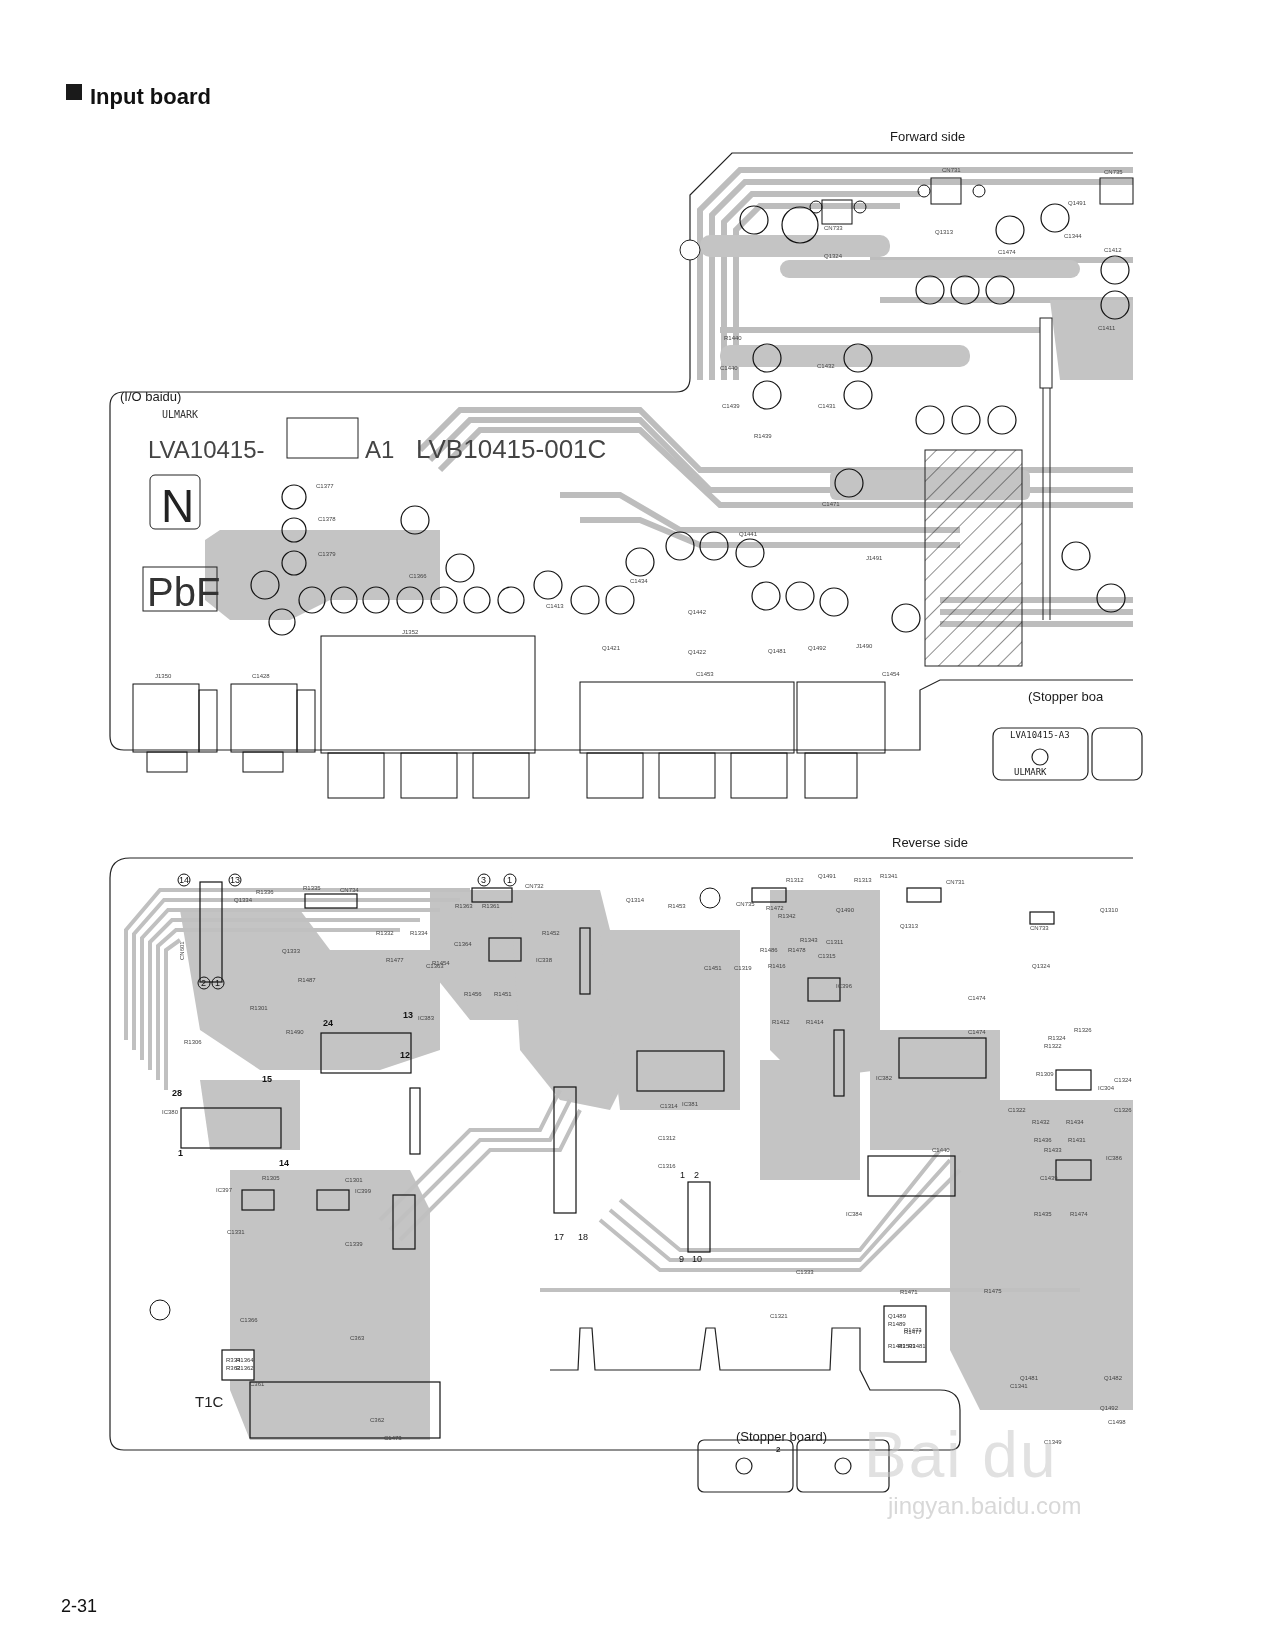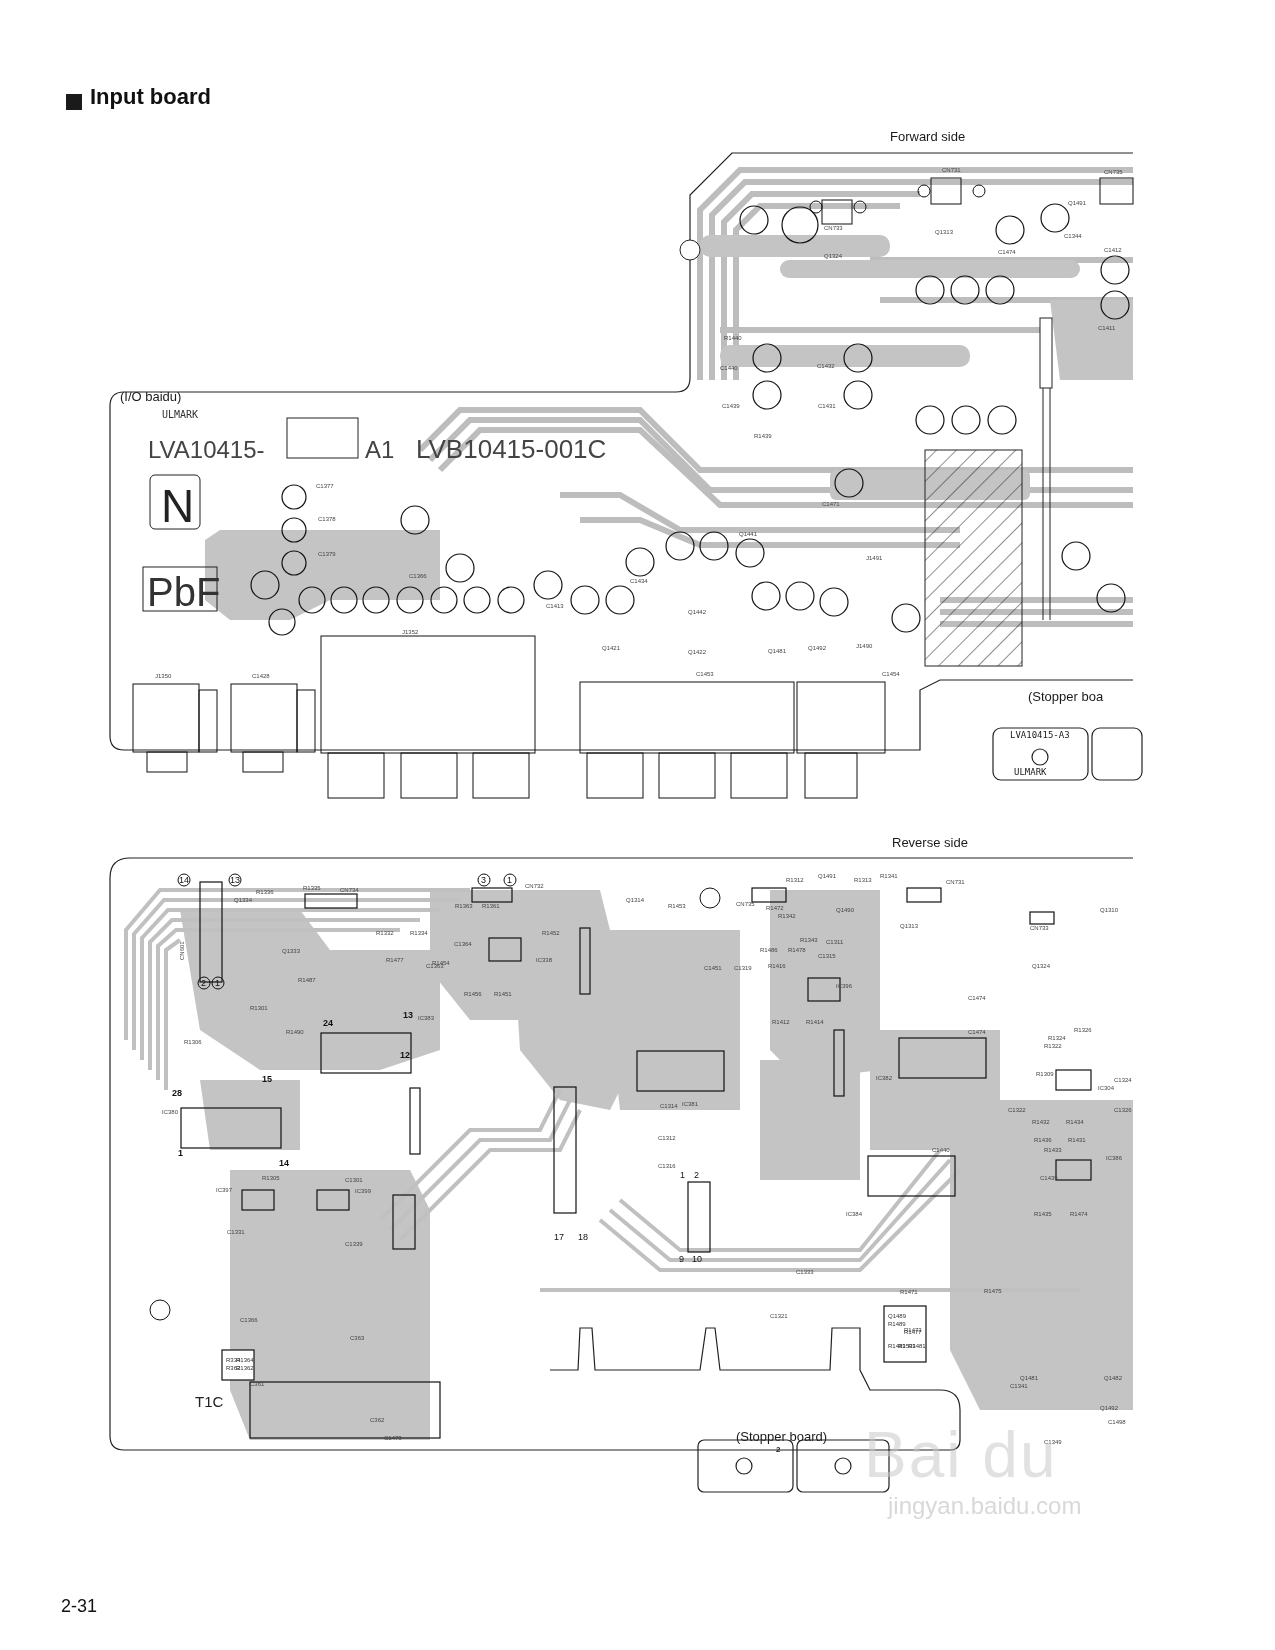--- a/index.html
+++ b/index.html
@@ -1,18 +1,18 @@
 <!DOCTYPE html>
 <html><head>
 <meta charset="utf-8">
 <style>
   html,body{margin:0;padding:0;background:#fff;}
   body{width:1275px;height:1650px;position:relative;overflow:hidden;font-family:"Liberation Sans",sans-serif;color:#111;}
   .abs{position:absolute;}
-  .title{left:66px;top:84px;font-size:22px;font-weight:bold;display:flex;align-items:flex-end;gap:8px;}
+  .title{left:66px;top:84px;font-size:22px;font-weight:bold;display:flex;align-items:flex-start;gap:8px;}
   .title .sq{width:16px;height:16px;background:#1a1a1a;display:inline-block;}
   .caption{font-size:13px;color:#1a1a1a;margin-top:21px;}
   .pageno{left:26px;top:1596px;font-size:18px;margin-left:35px;}
   svg text{font-family:"Liberation Sans",sans-serif;}
   .board-id{font-family:"DejaVu Sans Mono",monospace;}
 </style>
 </head>
 <body>
 
 <div class="abs title">

